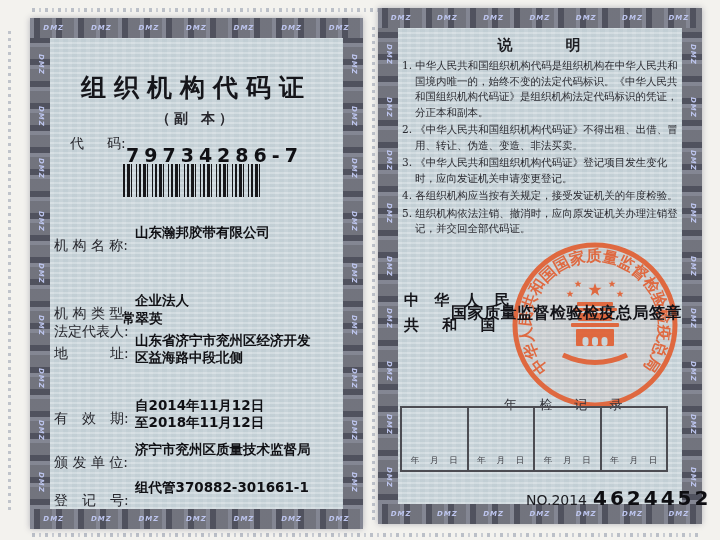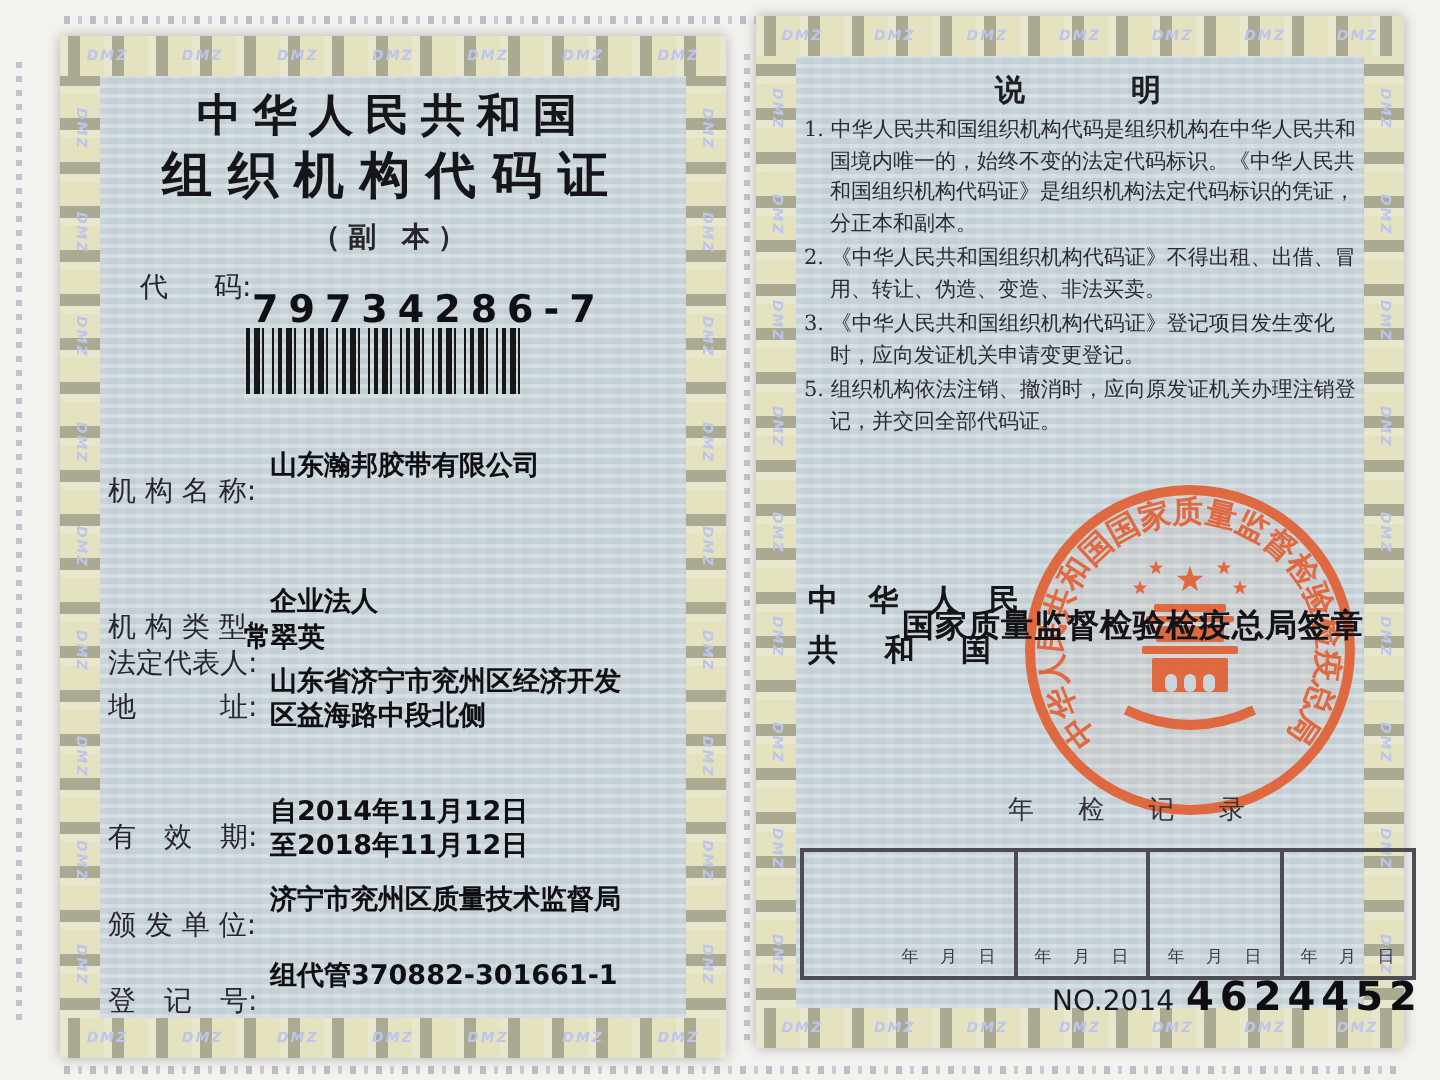--- a/index.html
+++ b/index.html
@@ -8,21 +8,21 @@
     background:#f3f2ee;
     font-family:"DejaVu Sans",sans-serif;
     color:#1c1c1c;
   }
   
   .micro-h{position:absolute;height:4px;opacity:.55;
     background:repeating-linear-gradient(90deg,#8d96a8 0 3px,transparent 3px 7px,#a7aebc 7px 9px,transparent 9px 13px);}
   .micro-v{position:absolute;width:3px;opacity:.5;
     background:repeating-linear-gradient(0deg,#8d96a8 0 3px,transparent 3px 7px);}
   
-  .page{position:absolute;background:#fef9c3;box-shadow:0 0 6px rgba(60,60,90,.35);}
+  .page{position:absolute;background:#737373;box-shadow:0 0 6px rgba(60,60,90,.35);}
   .page-inner{position:absolute;inset:20px;
     background-color:#cbd6db;
     background-image:repeating-linear-gradient(0deg,rgba(255,255,255,.20) 0 2px,rgba(150,170,180,.10) 2px 5px),
                      repeating-linear-gradient(90deg,rgba(255,255,255,.06) 0 4px,rgba(140,160,175,.06) 4px 9px);}
   
   .bstrip{position:absolute;display:flex;justify-content:space-around;align-items:center;overflow:hidden;
     background-image:repeating-linear-gradient(90deg,rgba(175,185,230,.28) 0 4px,rgba(15,20,55,.35) 4px 10px,rgba(110,120,175,.18) 10px 22px);}
   .bstrip.vert{flex-direction:column;
     background-image:repeating-linear-gradient(0deg,rgba(175,185,230,.28) 0 4px,rgba(15,20,55,.35) 4px 10px,rgba(110,120,175,.18) 10px 22px);}
   .bstrip .dmz{color:#bdc5ee;font-size:7px;font-weight:bold;font-style:italic;letter-spacing:1px;line-height:1;}
@@ -51,21 +51,21 @@
   
   .rp-head{top:8px;font-size:15px;font-weight:bold;letter-spacing:2px;color:#1d1d22;}
   .items{top:30px;left:4px;width:276px;font-family:"DejaVu Serif",serif;font-size:10.5px;line-height:15.5px;color:#2a2a30;}
   .items .item{padding-left:13px;text-indent:-13px;margin-bottom:2px;}
   .iss1{top:263px;left:6px;font-size:15px;font-weight:bold;letter-spacing:5px;color:#15151a;z-index:3;}
   .iss2{top:288px;left:6px;font-size:15px;font-weight:bold;letter-spacing:9px;color:#15151a;z-index:3;}
   .iss-seal{top:275px;left:53px;font-size:16px;font-weight:bold;letter-spacing:.5px;color:#131318;z-index:3;white-space:nowrap;}
   .notice{top:318px;left:4px;width:160px;font-size:10.5px;font-weight:bold;line-height:18px;color:#17171c;z-index:3;}
   .seal{left:112px;top:212px;width:170px;height:170px;z-index:1;}
   .annual{top:368px;left:106px;font-size:13px;letter-spacing:9px;color:#33333a;z-index:2;}
-  .ytable{top:396px;left:2px;width:264px;height:62px;border:2px solid #4c4c52;display:flex;z-index:2;padding-left:40px;}
+  .ytable{top:378px;left:2px;width:264px;height:62px;border:2px solid #4c4c52;display:flex;z-index:2;}
   .ytable .cell{flex:1;border-left:2px solid #4c4c52;position:relative;}
   .ytable .cell:first-child{border-left:none;}
   .ytable .date{position:absolute;bottom:3px;left:0;right:0;text-align:center;font-size:8.5px;color:#3a3a40;white-space:pre;}
   .serial{top:458px;left:128px;z-index:3;white-space:nowrap;}
   .serial .pre{font-size:14px;font-weight:normal;color:#1a1a1f;}
   .serial .num{font-size:20px;font-weight:bold;letter-spacing:3px;color:#0e0e12;margin-left:6px;}
 </style>
 </head>
 <body>
 
@@ -112,21 +112,20 @@
         <span class="dmz">DMZ</span>
         <span class="dmz">DMZ</span>
         <span class="dmz">DMZ</span>
         <span class="dmz">DMZ</span>
         <span class="dmz">DMZ</span>
         <span class="dmz">DMZ</span>
         <span class="dmz">DMZ</span>
       </div>
 
     <div class="page-inner">
-      <div class="abs ctr t1">中华人民共和国</div>
       <div class="abs ctr t2">组织机构代码证</div>
       <div class="abs ctr sub">（副 本）</div>
 
       <div class="abs code-row">
         <span class="code-l1">代</span>
         <span class="code-l2">码:</span>
         <span class="code-v">79734286-7</span>
       </div>
 
       <div class="abs barcode"></div>
@@ -206,20 +205,21 @@
         <span class="dmz">DMZ</span>
       </div>
 
     <div class="page-inner">
       <div class="abs ctr rp-head">说　　　明</div>
 
       <div class="abs items">
         <div class="item">1. 中华人民共和国组织机构代码是组织机构在中华人民共和国境内唯一的，始终不变的法定代码标识。《中华人民共和国组织机构代码证》是组织机构法定代码标识的凭证，分正本和副本。</div>
         <div class="item">2. 《中华人民共和国组织机构代码证》不得出租、出借、冒用、转让、伪造、变造、非法买卖。</div>
         <div class="item">3. 《中华人民共和国组织机构代码证》登记项目发生变化时，应向发证机关申请变更登记。</div>
+        <div class="item">4. 各组织机构应当按有关规定，接受发证机关的年度检验。</div>
         <div class="item">5. 组织机构依法注销、撤消时，应向原发证机关办理注销登记，并交回全部代码证。</div>
       </div>
 
       <svg class="abs seal" viewBox="0 0 170 170">
         <g opacity="0.88">
           <circle cx="85" cy="85" r="80" fill="rgba(226,90,43,0.05)" stroke="#e25a2b" stroke-width="5"></circle>
           <defs>
             <path id="tp" d="M 39.75,130.25 A 64,64 0 1 1 130.25,130.25" fill="none"></path>
           </defs>
           <text font-size="15.5" font-weight="bold" fill="#e25a2b" font-family="DejaVu Sans, sans-serif">

